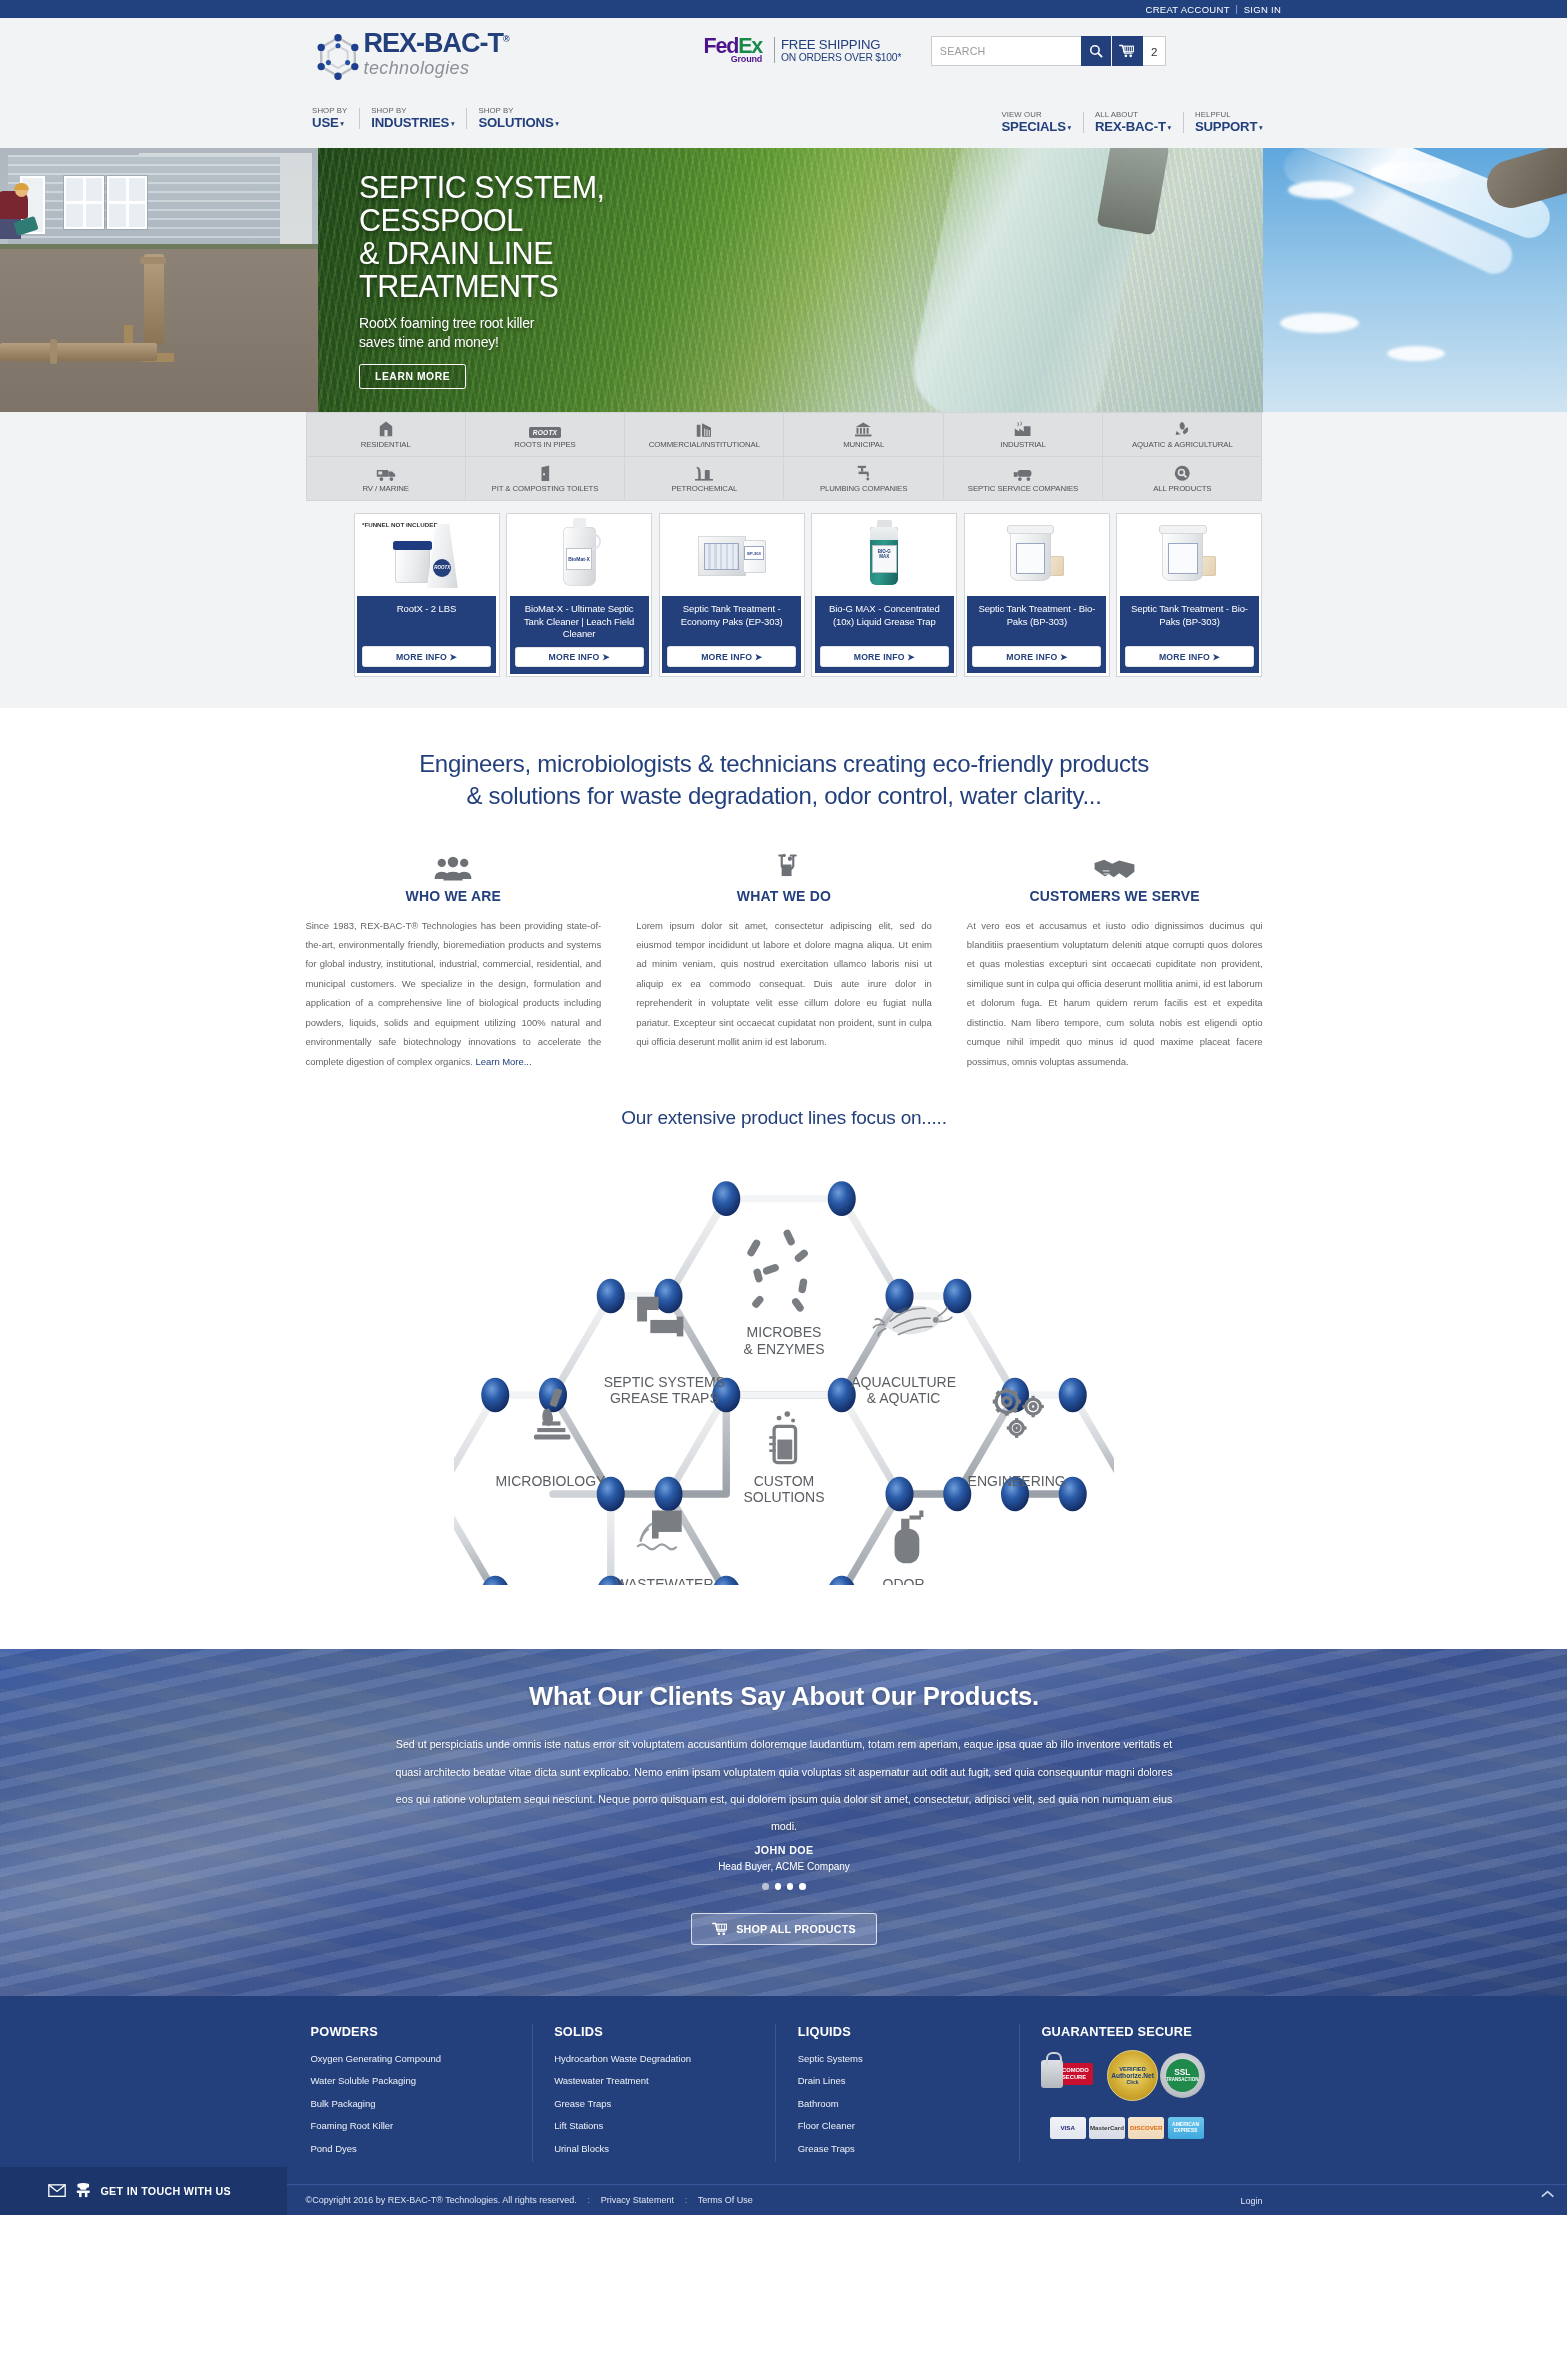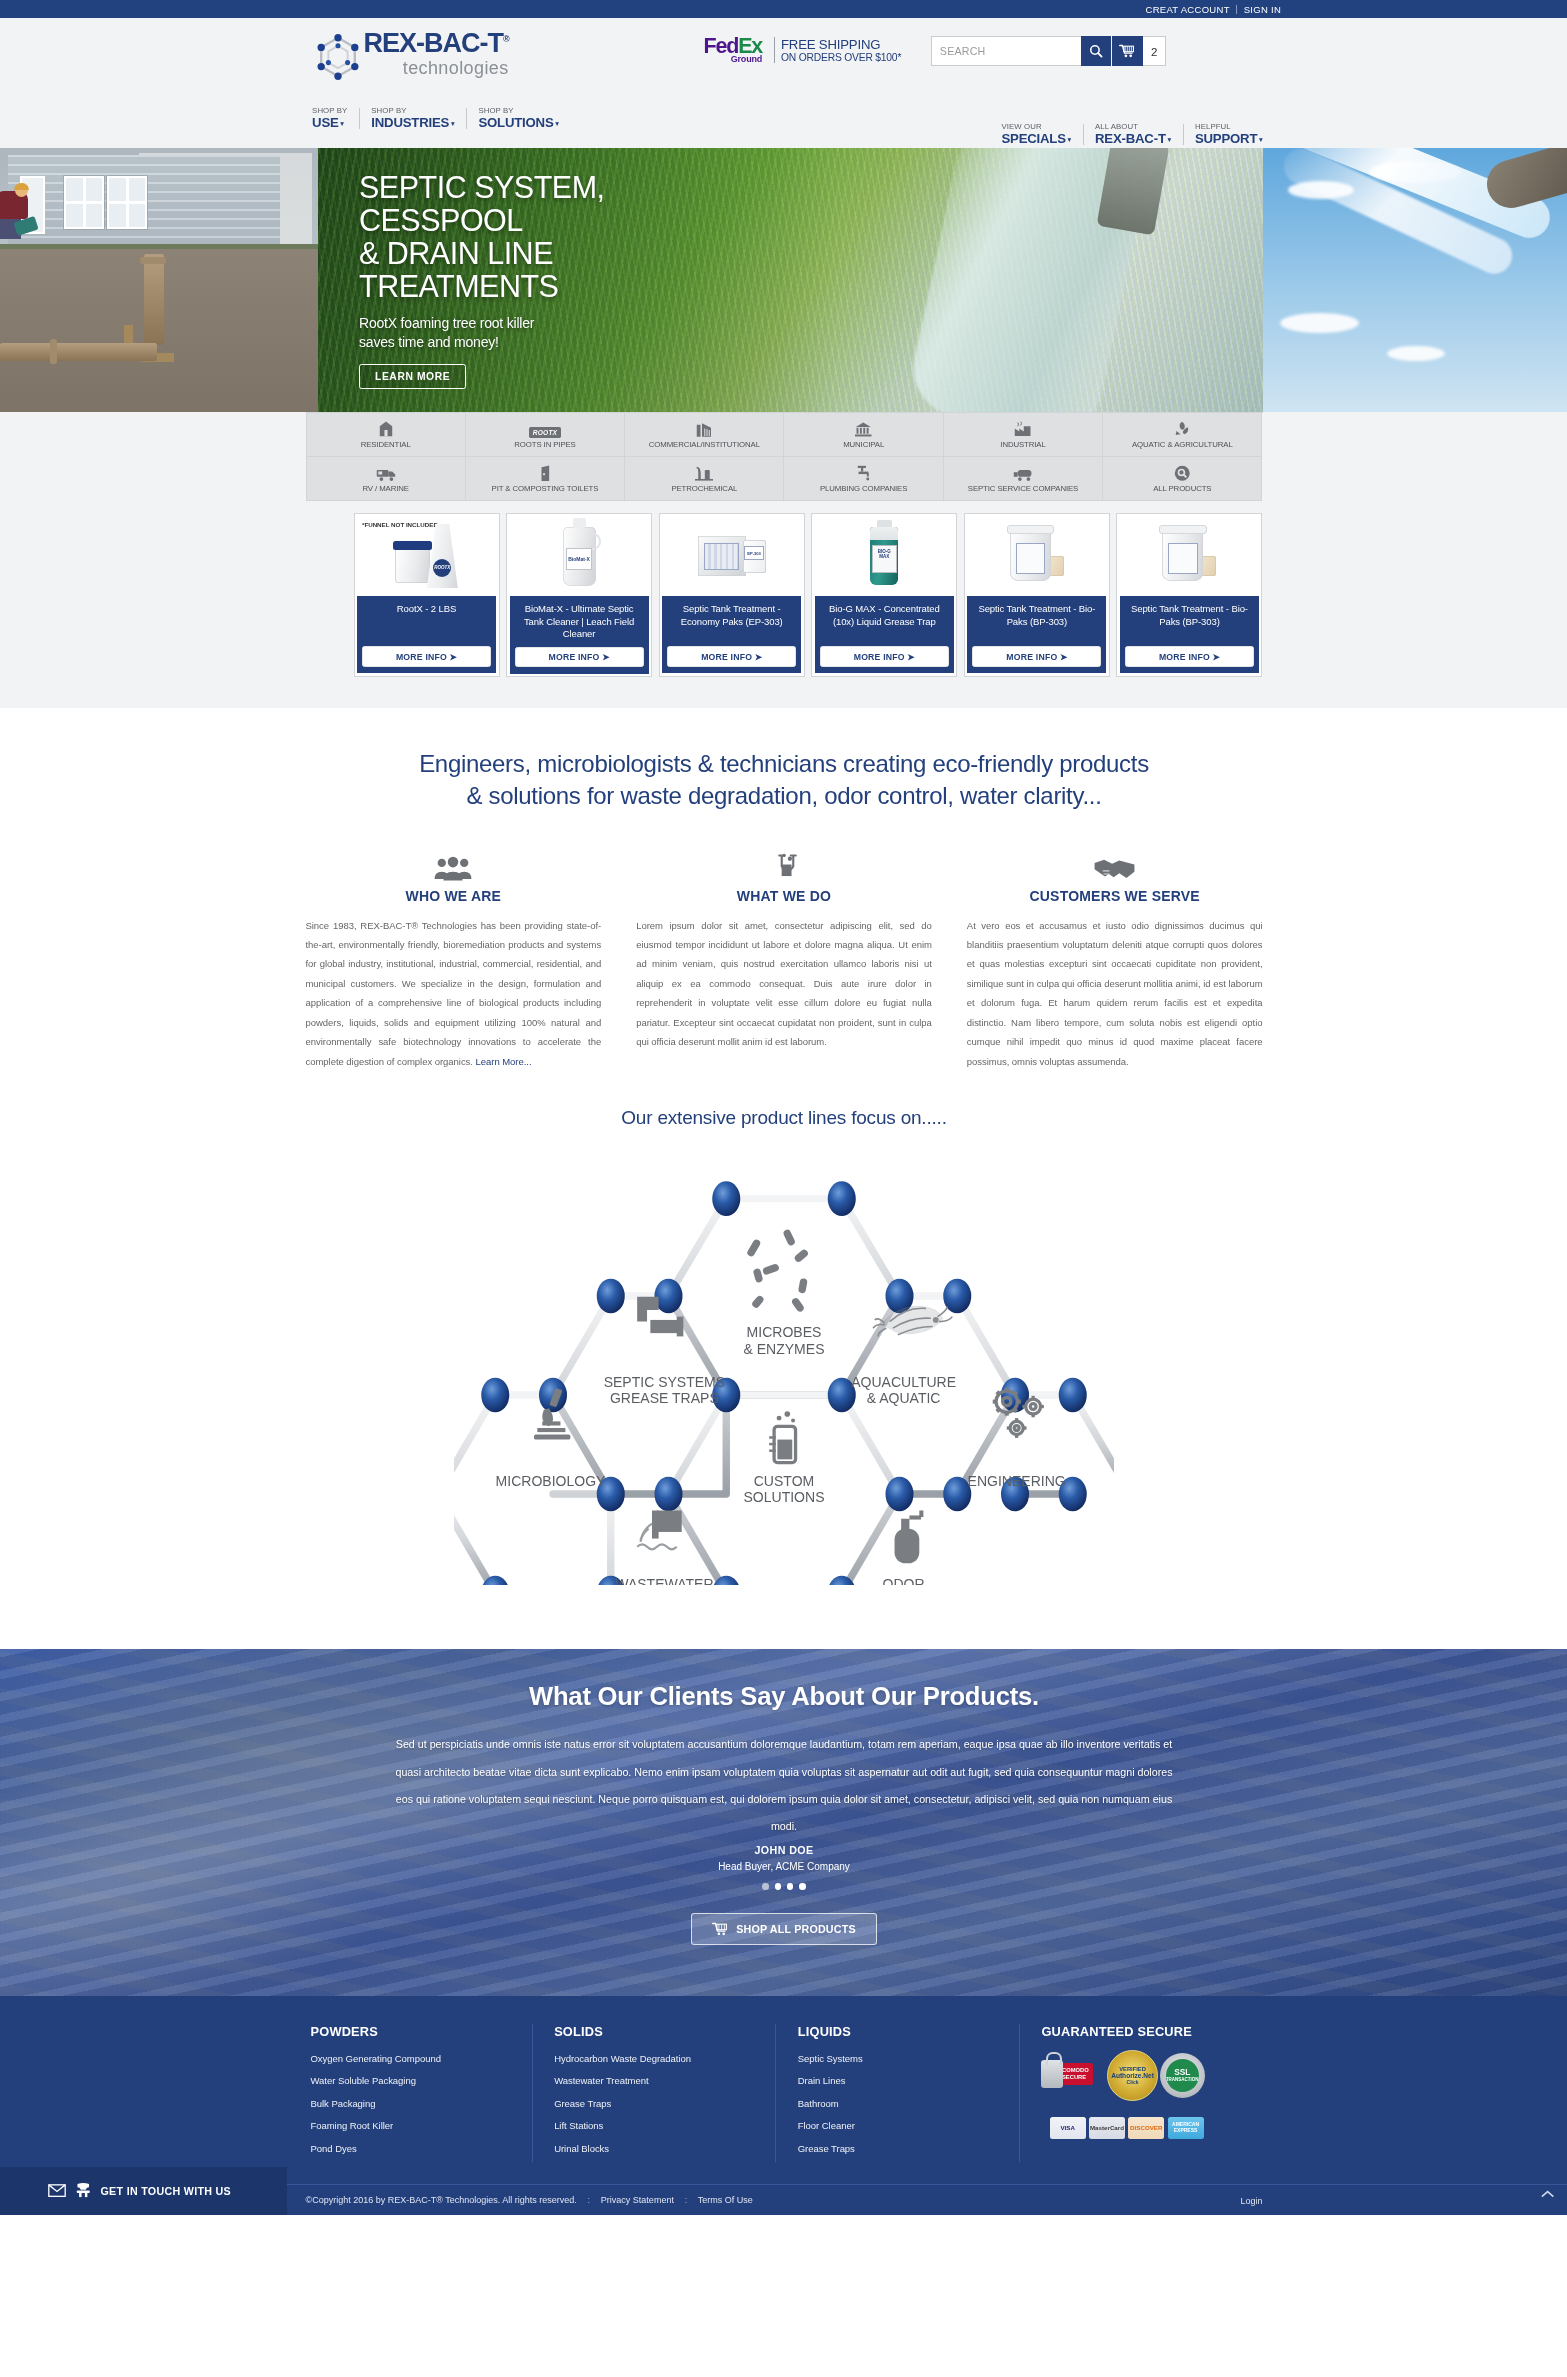--- a/index.html
+++ b/index.html
@@ -30,22 +30,22 @@
 
   .logo { position: absolute; left: 8.3px; top: 11.6px; display: flex; align-items: flex-start; }
   .logo-mark { width: 48px; height: 48px; position: relative; margin-top: 3.3px; }
   .logo-text { margin-left: 1.7px; }
   .logo-name {
     font-size: 27px; font-weight: 700; color: #24407c; letter-spacing: -1px;
     line-height: 1; font-family: "Liberation Sans", sans-serif;
   }
   .logo-name sup { font-size: 9px; vertical-align: super; }
   .logo-sub {
-    font-size: 18px; color: #8b8f96; letter-spacing: 0.4px; text-align: right;
-    margin-top: 1.7px; font-family: "Liberation Sans", sans-serif;
+    font-size: 18px; color: #8b8f96; letter-spacing: 0.4px; 
+    margin-top: 1.7px; font-family: "Liberation Sans", sans-serif; font-style: italic;
   }
 
   .fedex { position: absolute; left: 398px; top: 18px; display: flex; align-items: center; }
   .fedex-logo { line-height: 1; margin-right: 5px; text-align: right; }
   .fedex-word { font-size: 21.5px; font-weight: 700; letter-spacing: -1.2px; }
   .fedex-word .fed { color: #4d148c; }
   .fedex-word .ex { color: #1a8a4a; }
   .fedex-ground { font-size: 9px; font-weight: 700; color: #4d148c; letter-spacing: -0.2px; margin-top: -2.5px; }
   .fedex-divider { width: 0.8px; height: 26.4px; background: #9aa0aa; margin: 0 6.6px; }
   .fedex-ship { line-height: 1.15; }
@@ -68,21 +68,21 @@
   }
   .cart-count {
     width: 23px; height: 30px; border: 0.8px solid #ccc; border-left: none;
     background: #fff; display: flex; align-items: center; justify-content: center;
     font-size: 11.6px; color: #333;
   }
 
   
   .mainnav { position: absolute; left: 0; right: 0; bottom: 8.3px; height: 33px; }
   .nav-left { position: absolute; left: 6.6px; top: 0; display: flex; }
-  .nav-right { position: absolute; right: 0; top: 16px; display: flex; }
+  .nav-right { position: absolute; right: 0; top: 4px; display: flex; }
   .navitem { padding: 0 11.6px; position: relative; cursor: pointer; }
   .navitem:first-child { padding-left: 0; }
   .nav-right .navitem:last-child { padding-right: 0; }
   .navitem .small { font-size: 7.8px; color: #5d6068; letter-spacing: 0.1px; line-height: 1.1; text-transform: uppercase; }
   .navitem .big { font-size: 13.2px; color: #24407c; font-weight: 700; letter-spacing: -0.2px; line-height: 1.15; }
   .navitem .big .chev { font-size: 7.4px; font-weight: 400; margin-left: 1.7px; vertical-align: 1.7px; }
   .nav-sep { width: 0.8px; background: #c7c9cd; margin: 1.7px 0; }
 
   
   .hero { height: 264px; position: relative; overflow: hidden; background: #c7ced4; }

